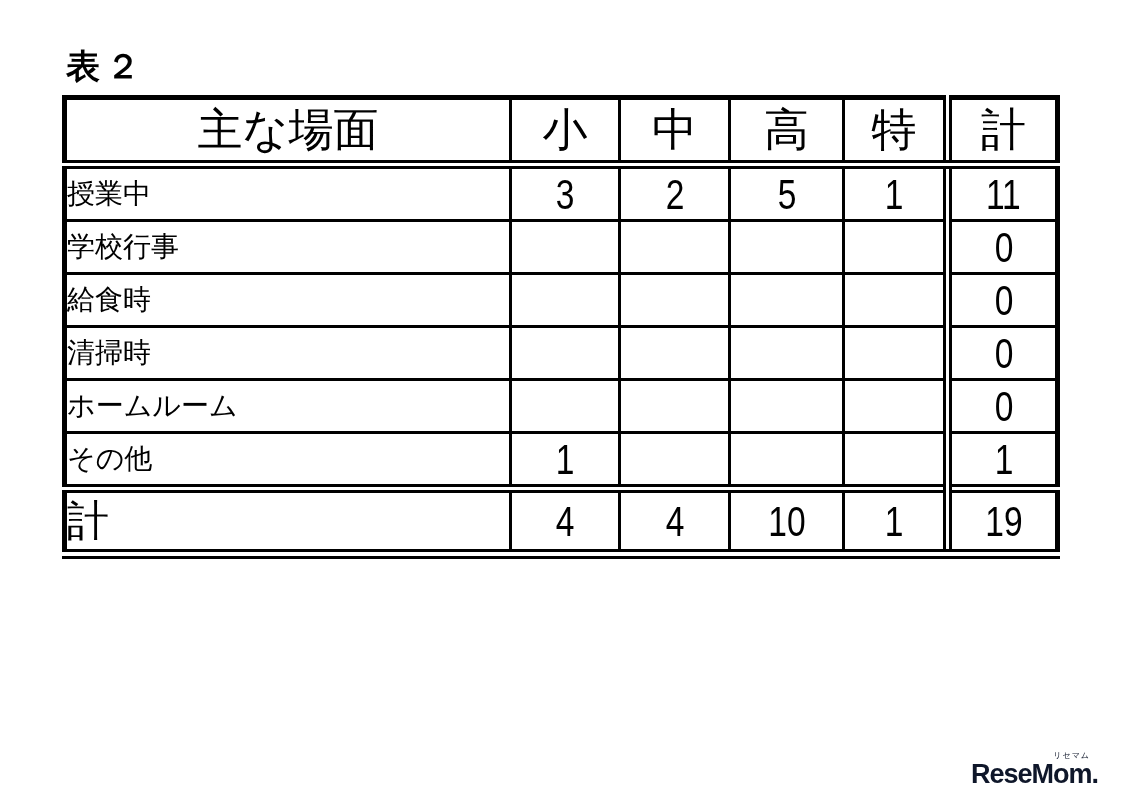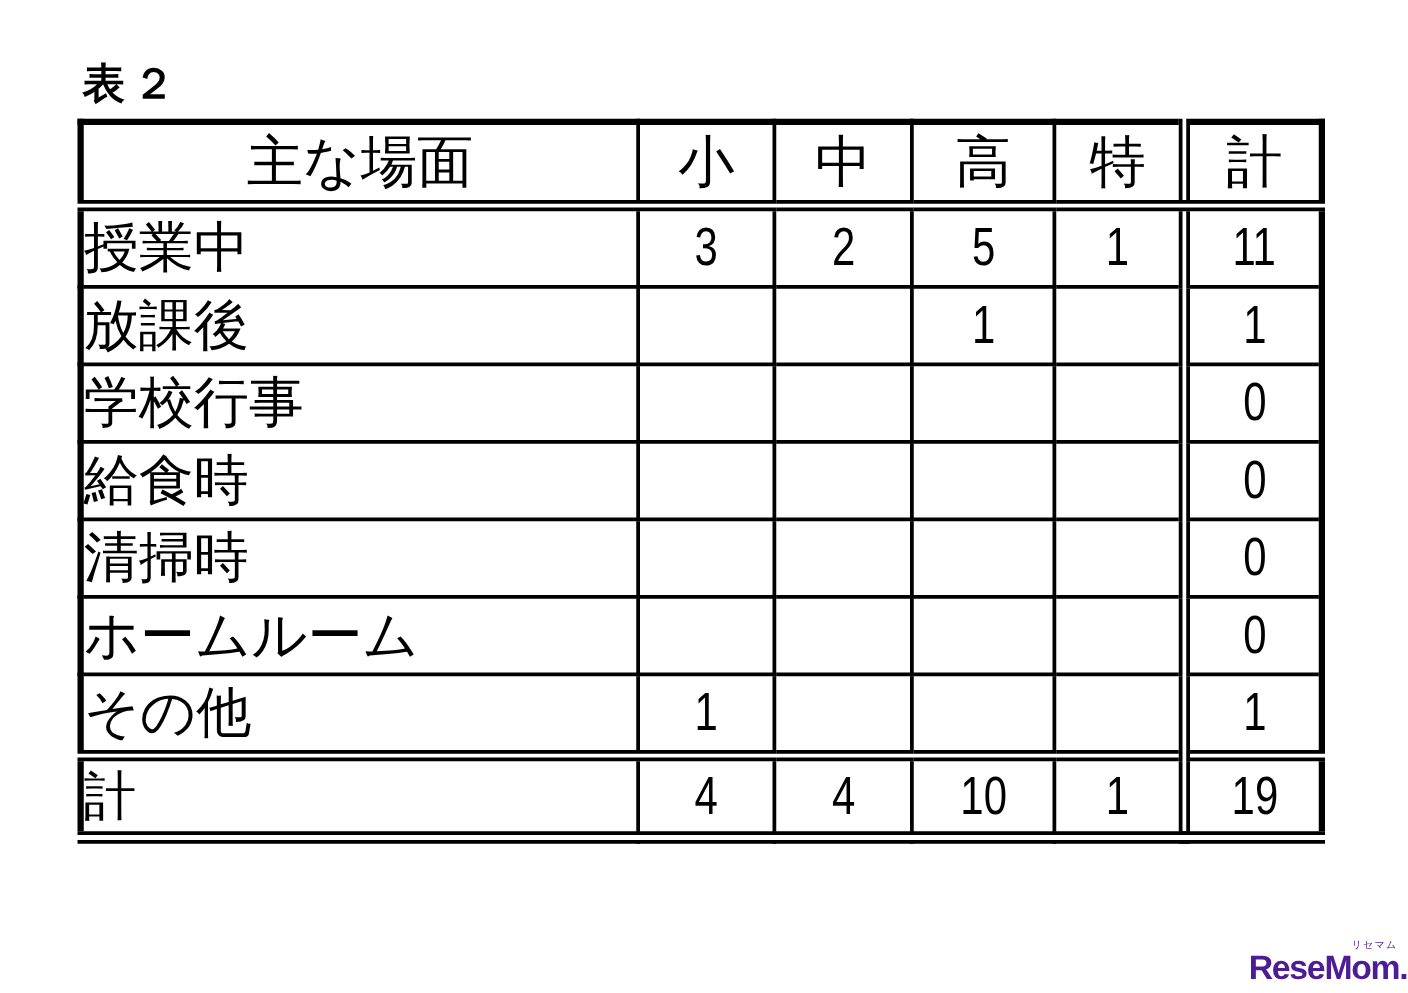--- a/index.html
+++ b/index.html
@@ -37,41 +37,41 @@
     height:48px;
     font-size:45px;
     font-weight:normal;
     text-align:center;
     border-bottom:9px double #000;
   }
   table.main tbody td { height:50px; }
   td.lbl {
     text-align:left;
     padding-left:8px;
-    font-size:44px;
+    font-size:28px;
   }
   td.num {
     text-align:center;
     font-size:43px;
   }
   td.num .digits {
     display:inline-block;
     transform:scaleX(0.78);
     transform-origin:center;
   }
   .c-total { border-left:9px double #000 !important; }
   tr.total-row td {
     border-top:9px double #000;
     height:38px;
   }
   tr.total-row td.lbl { font-size:42px; }
   .logo {
     position:absolute;
-    right:0; bottom:6px;
-    color:#4c1d95;
+    right:28px; bottom:6px;
+    color:#0f172a;
     text-align:right;
     line-height:1;
   }
   .logo .furigana {
     display:block;
     font-size:8px;
     letter-spacing:1px;
     text-align:right;
     padding-right:8px;
     margin-bottom:1px;
@@ -108,28 +108,20 @@
     </tr>
   </thead>
   <tbody>
     <tr>
       <td class="lbl">授業中</td>
       <td class="num"><span class="digits">3</span></td>
       <td class="num"><span class="digits">2</span></td>
       <td class="num"><span class="digits">5</span></td>
       <td class="num"><span class="digits">1</span></td>
       <td class="num c-total"><span class="digits">11</span></td>
-    </tr>
-    <tr>
-      <td class="lbl">放課後</td>
-      <td class="num"><span class="digits"></span></td>
-      <td class="num"><span class="digits"></span></td>
-      <td class="num"><span class="digits">1</span></td>
-      <td class="num"><span class="digits"></span></td>
-      <td class="num c-total"><span class="digits">1</span></td>
     </tr>
     <tr>
       <td class="lbl">学校行事</td>
       <td class="num"><span class="digits"></span></td>
       <td class="num"><span class="digits"></span></td>
       <td class="num"><span class="digits"></span></td>
       <td class="num"><span class="digits"></span></td>
       <td class="num c-total"><span class="digits">0</span></td>
     </tr>
     <tr>

